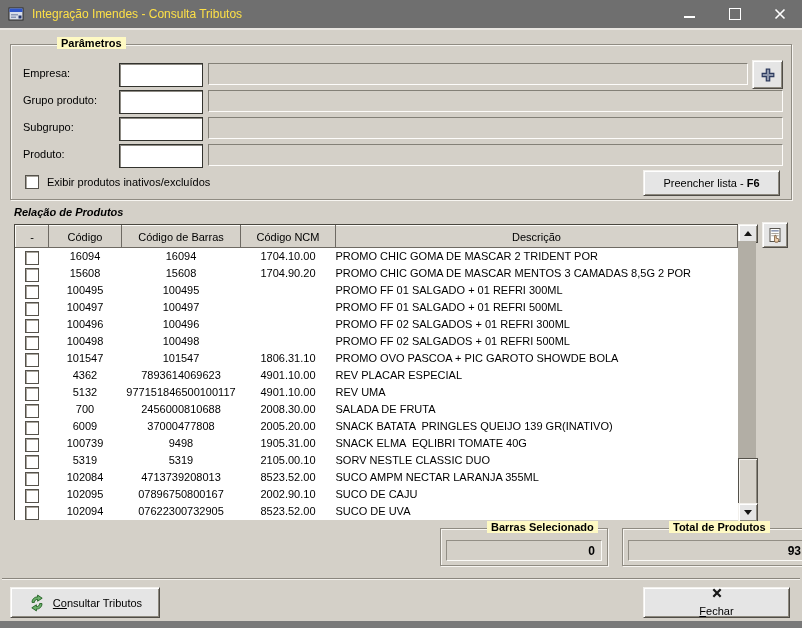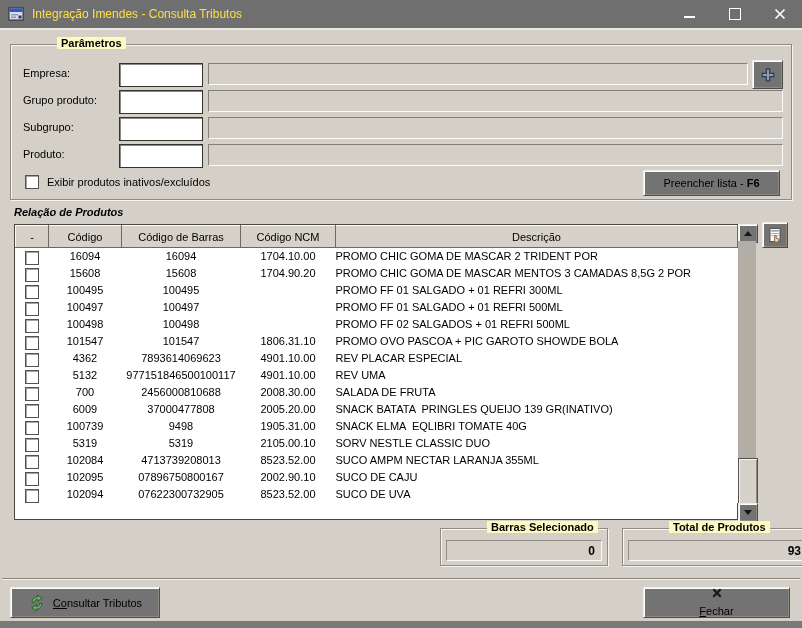--- a/index.html
+++ b/index.html
@@ -16,21 +16,21 @@
   .titlebar .app-ico{margin-left:8px;width:16px;height:16px;flex:0 0 auto;}
   .titlebar .ttl{color:#fde047;font-size:12px;margin-left:8px;white-space:nowrap;}
   .win-controls{position:absolute;right:0;top:0;height:28px;display:flex;}
   .win-btn{width:45px;height:28px;display:flex;align-items:center;justify-content:center;}
   .glyph-min{width:11px;height:2px;background:#fff;margin-top:6px;}
   .glyph-max{width:10px;height:10px;border:1.5px solid #fff;}
   .under-title{left:0;top:28px;width:802px;height:2px;background:#e9e6e1;}
 
   
   .btn3d{
-    background:#737373;
+    background:#e5e5e5;
     border-top:1px solid #f2f0ec;border-left:1px solid #f2f0ec;
     border-right:1px solid #4f4c46;border-bottom:1px solid #4f4c46;
     box-shadow:inset 1px 1px 0 #ffffff, inset -1px -1px 0 #8d897f;
     display:flex;align-items:center;justify-content:center;cursor:default;
   }
   .sunken{
     background:#d4d0c8;
     border-top:1px solid #838077;border-left:1px solid #838077;
     border-bottom:1px solid #fdfcfa;border-right:1px solid #fdfcfa;
   }
@@ -216,20 +216,27 @@
   </tr>
         <tr>
     <td class="c-cb"><span class="cbx"></span></td>
     <td class="c-cod">100497</td>
     <td class="c-bar">100497</td>
     <td class="c-ncm"></td>
     <td class="c-desc">PROMO FF 01 SALGADO + 01 REFRI 500ML</td>
   </tr>
         <tr>
     <td class="c-cb"><span class="cbx"></span></td>
+    <td class="c-cod">100496</td>
+    <td class="c-bar">100496</td>
+    <td class="c-ncm"></td>
+    <td class="c-desc">PROMO FF 02 SALGADOS + 01 REFRI 300ML</td>
+  </tr>
+        <tr>
+    <td class="c-cb"><span class="cbx"></span></td>
     <td class="c-cod">100498</td>
     <td class="c-bar">100498</td>
     <td class="c-ncm"></td>
     <td class="c-desc">PROMO FF 02 SALGADOS + 01 REFRI 500ML</td>
   </tr>
         <tr>
     <td class="c-cb"><span class="cbx"></span></td>
     <td class="c-cod">101547</td>
     <td class="c-bar">101547</td>
     <td class="c-ncm">1806.31.10</td>

